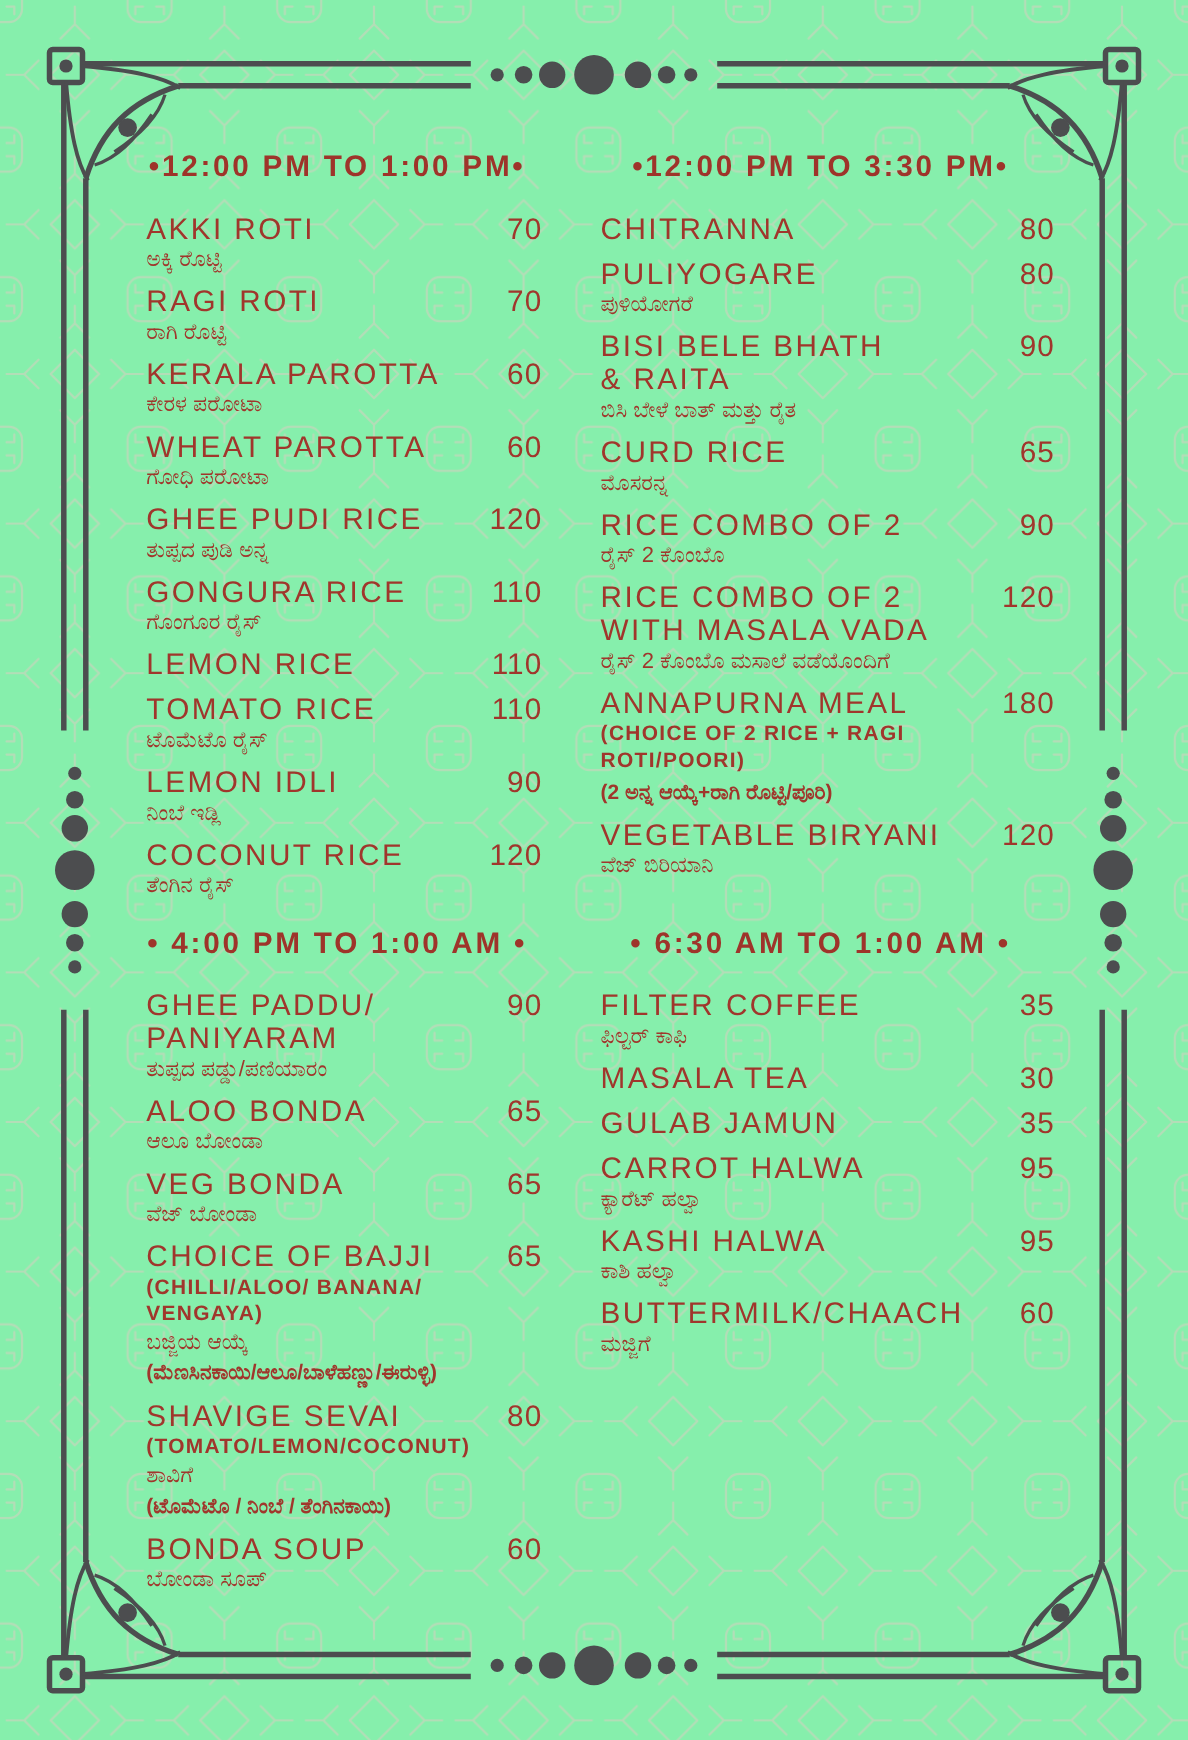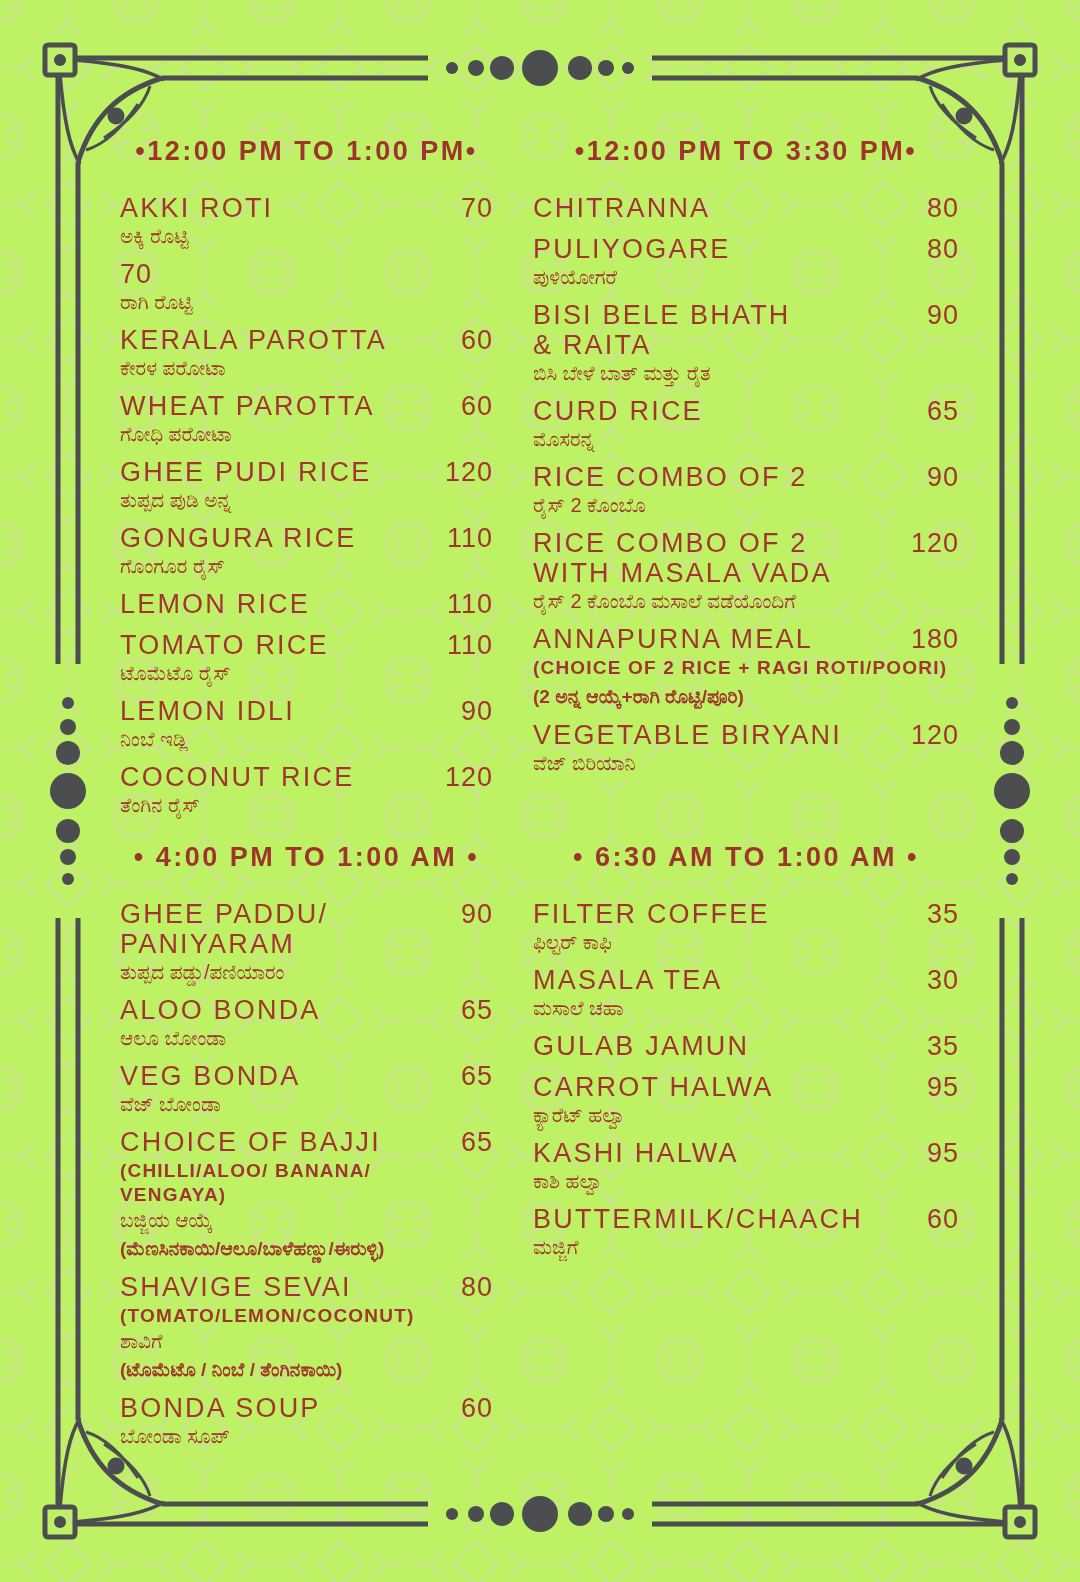--- a/index.html
+++ b/index.html
@@ -1,34 +1,34 @@
 <!DOCTYPE html>
 <html><head>
 <meta charset="utf-8">
 <style>
   html,body{margin:0;padding:0;}
   body{width:1080px;height:1582px;overflow:hidden;background:#e8e0d5;}
   .page{
     position:relative;width:1080px;height:1582px;
-    background:#bef264;
+    background:#86efac;
     font-family:"Liberation Sans", sans-serif;
     color:#9e342a;
   }
   svg.bg,svg.frame{position:absolute;left:0;top:0;width:1080px;height:1582px;display:block;}
   .section{position:absolute;}
   .sec-1{left:120px;top:136px;width:373px;}
   .sec-2{left:533px;top:136px;width:426px;}
   .sec-3{left:120px;top:842px;width:373px;}
   .sec-4{left:533px;top:842px;width:426px;}
   .section-header{
     font-weight:bold;font-size:27px;letter-spacing:2.5px;
     text-align:center;white-space:nowrap;margin-bottom:26px;color:#9e342a;
   }
   .items{}
-  .menu-item{margin-bottom:11px;}
+  .menu-item{margin-bottom:11px;margin-left:13px;}
   .item-top{display:flex;justify-content:space-between;align-items:flex-start;gap:12px;}
   .item-name{
     font-size:27px;letter-spacing:2.2px;line-height:30px;
     white-space:pre-line;color:#a0362c;flex:1;
   }
   .item-price{font-size:27px;letter-spacing:1px;line-height:30px;color:#a0362c;text-align:right;}
   .item-note-en{
     font-size:19px;font-weight:bold;letter-spacing:1.2px;line-height:24px;
     white-space:pre-line;color:#a0362c;margin-top:2px;
   }
@@ -113,20 +113,21 @@
     <div class="items">
         <div class="menu-item">
           <div class="item-top">
             <span class="item-name">AKKI ROTI</span>
             <span class="item-price">70</span>
           </div>
           <div class="item-kn">ಅಕ್ಕಿ ರೊಟ್ಟಿ</div>
         </div>
         <div class="menu-item">
           <div class="item-top">
+            <span class="item-name">RAGI ROTI</span>
             <span class="item-price">70</span>
           </div>
           <div class="item-kn">ರಾಗಿ ರೊಟ್ಟಿ</div>
         </div>
         <div class="menu-item">
           <div class="item-top">
             <span class="item-name">KERALA PAROTTA</span>
             <span class="item-price">60</span>
           </div>
           <div class="item-kn">ಕೇರಳ ಪರೋಟಾ</div>
@@ -308,21 +309,20 @@
             <span class="item-name">FILTER COFFEE</span>
             <span class="item-price">35</span>
           </div>
           <div class="item-kn">ಫಿಲ್ಟರ್ ಕಾಫಿ</div>
         </div>
         <div class="menu-item">
           <div class="item-top">
             <span class="item-name">MASALA TEA</span>
             <span class="item-price">30</span>
           </div>
-          <div class="item-kn">ಮಸಾಲೆ ಚಹಾ</div>
         </div>
         <div class="menu-item">
           <div class="item-top">
             <span class="item-name">GULAB JAMUN</span>
             <span class="item-price">35</span>
           </div>
         </div>
         <div class="menu-item">
           <div class="item-top">
             <span class="item-name">CARROT HALWA</span>

